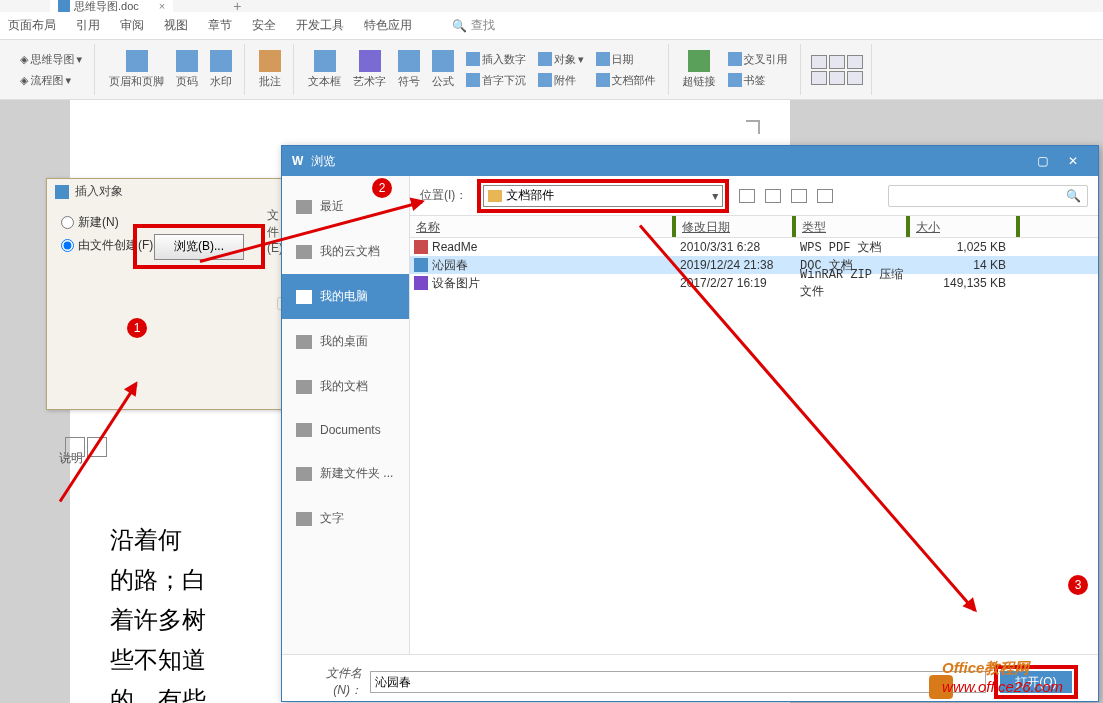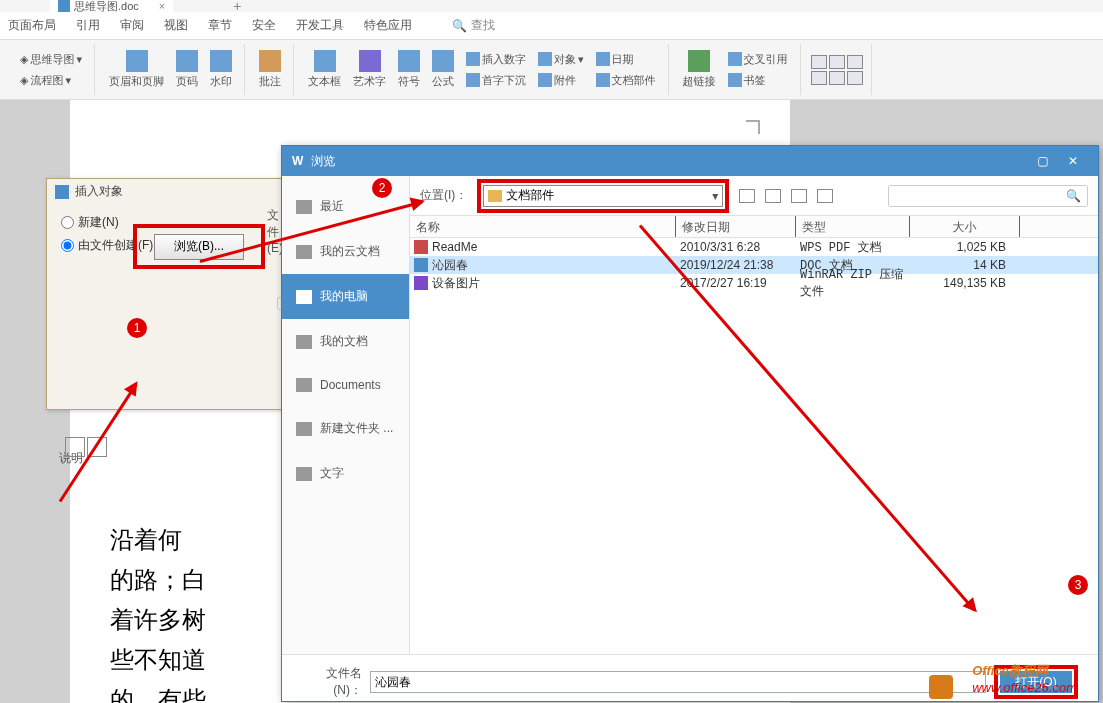--- a/index.html
+++ b/index.html
@@ -77,49 +77,49 @@
     .loc-dropdown { width: 240px; height: 22px; border: 1px solid #888; display: flex; align-items: center; padding: 0 4px; font-size: 12px; background: #fff; }
     .loc-dropdown .folder-icon { width: 14px; height: 12px; background: #e8b654; margin-right: 4px; }
     .loc-dropdown .dd-arrow { margin-left: auto; color: #555; }
     .tb-icons { display: flex; gap: 10px; align-items: center; }
     .tb-icon { width: 16px; height: 14px; border: 1px solid #888; cursor: pointer; }
     .tb-search { margin-left: auto; width: 200px; height: 22px; border: 1px solid #ccc; border-radius: 2px; display: flex; align-items: center; padding: 0 6px; }
     .tb-search .mag { margin-left: auto; color: #888; }
     
     .file-list { flex: 1; }
     .file-header { display: flex; height: 22px; background: #fcfcfc; border-bottom: 1px solid #e0e0e0; font-size: 12px; color: #555; }
-    .file-header div { padding: 3px 6px; border-right: 1px solid #4d7c0f; }
+    .file-header div { padding: 3px 6px; border-right: 4px solid #4d7c0f; text-decoration: underline; }
     .col-name { width: 266px; }
     .col-date { width: 120px; }
     .col-type { width: 114px; }
-    .col-size { width: 110px; text-align: center; padding-right: 14px; }
+    .col-size { width: 110px; text-align: left; padding-right: 14px; }
     .file-row { display: flex; height: 18px; font-size: 12px; color: #333; align-items: center; cursor: pointer; }
     .file-row.selected { background: #cde7ff; }
     .file-row .fi { width: 14px; height: 14px; margin: 0 4px; }
     .file-row .fi.pdf { background: #c94a4a; }
     .file-row .fi.doc { background: #4a8ec9; }
     .file-row .fi.zip { background: #7a4ac9; }
     .file-row .fname { width: 244px; }
     .file-row .fdate { width: 120px; padding-left: 4px; }
     .file-row .ftype { width: 114px; padding-left: 4px; font-family: Liberation Mono, monospace; }
     .file-row .fsize { width: 110px; text-align: right; padding-right: 14px; }
     
     .browse-footer { height: 70px; padding: 10px 20px; display: flex; flex-direction: column; gap: 8px; border-top: 1px solid #e0e0e0; }
     .footer-row { display: flex; align-items: center; gap: 8px; }
-    .footer-label { font-size: 12px; color: #555; width: 60px; text-align: right; }
+    .footer-label { font-size: 12px; color: #555; width: 60px; text-align: right; font-style: italic; }
     .footer-input { flex: 1; height: 22px; border: 1px solid #aaa; padding: 0 4px; font-size: 12px; }
     .open-box { border: 4px solid #d00; padding: 2px; }
     .open-btn { width: 72px; height: 22px; background: #4a8ec9; color: #fff; border: none; font-size: 12px; cursor: pointer; }
     
     
     .badge { position: absolute; width: 20px; height: 20px; background: #d00; color: #fff; border-radius: 50%; font-size: 12px; display: flex; align-items: center; justify-content: center; z-index: 100; }
     .arrow-line { position: absolute; background: #d00; transform-origin: 0 50%; z-index: 50; }
     .arrow-line::after { content: ''; position: absolute; right: -10px; top: -6px; border: 7px solid transparent; border-left: 14px solid #d00; }
     
-    .watermark { position: absolute; bottom: 8px; right: 26px; color: #d97a1a; font-size: 13px; font-style: italic; z-index: 200; }
+    .watermark { position: absolute; bottom: 8px; right: 40px; color: #d97a1a; font-size: 15px; font-style: italic; z-index: 200; }
     .wm-logo { position: absolute; bottom: 4px; right: 150px; width: 24px; height: 24px; background: #d97a1a; border-radius: 4px; z-index: 200; }
   </style>
 </head>
 <body>
 
 <div class="tab-bar">
   <div class="doc-tab">
     <span class="tab-icon"></span>
     <span>思维导图.doc</span>
     <span class="tab-close">×</span>
@@ -305,20 +305,24 @@
       <div class="sidebar-item">
           <span class="sb-icon"></span>
           <span>我的云文档</span>
         </div>
       <div class="sidebar-item active">
           <span class="sb-icon"></span>
           <span>我的电脑</span>
         </div>
       <div class="sidebar-item">
           <span class="sb-icon"></span>
+          <span>我的桌面</span>
+        </div>
+      <div class="sidebar-item">
+          <span class="sb-icon"></span>
           <span>我的文档</span>
         </div>
       <div class="sidebar-item">
           <span class="sb-icon"></span>
           <span>Documents</span>
         </div>
       <div class="sidebar-item">
           <span class="sb-icon"></span>
           <span>新建文件夹 ...</span>
         </div>

